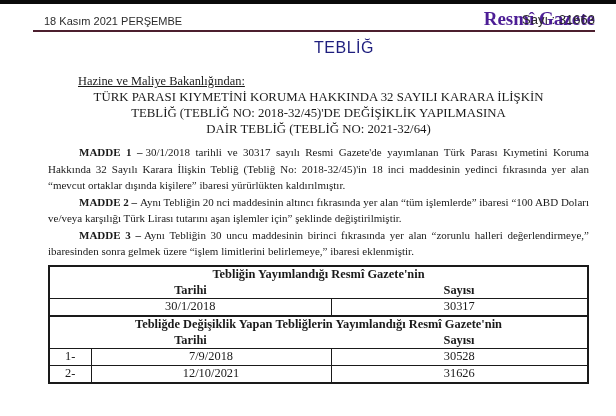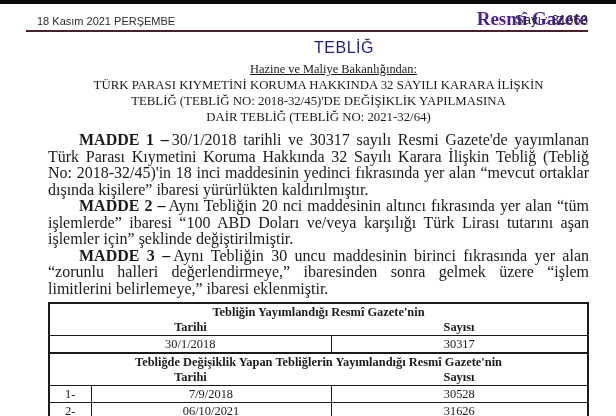--- a/index.html
+++ b/index.html
@@ -1,36 +1,36 @@
 <!DOCTYPE html>
 <html><head>
 <meta charset="utf-8">
 <style>
   html,body{margin:0;padding:0;}
   body{
     width:616px;height:416px;background:#ffffff;position:relative;overflow:hidden;
     font-family:"Liberation Serif",serif;color:#1a1a1a;
   }
   #topbar{position:absolute;left:0;top:0;width:616px;height:4px;background:#0a0a0a;}
-  #masthead{position:absolute;left:26px;top:4px;width:562px;height:26px;
+  #masthead{position:absolute;left:33px;top:4px;width:562px;height:26px;
     border-bottom:2px solid #4c1f2e;}
   .mh-date{position:absolute;left:11px;bottom:3px;font-family:"Liberation Sans",sans-serif;
     font-size:11px;color:#2b2b2b;white-space:nowrap;}
   .mh-title{position:absolute;left:0;right:0;bottom:0;text-align:right;
     font-family:"Liberation Serif",serif;font-weight:bold;font-size:19px;color:#4c1d95;}
   .mh-issue{position:absolute;right:0;bottom:3px;font-family:"Liberation Sans",sans-serif;
     font-size:13px;color:#2b2b2b;white-space:nowrap;}
   #section-heading{position:absolute;left:0;top:39px;width:616px;text-align:center;
     font-family:"Liberation Sans",sans-serif;font-weight:normal;font-size:16px;
     letter-spacing:.5px;color:#1e1e7e;padding-left:36px;}
   #content{position:absolute;left:48px;top:58px;width:541px;}
-  .ministry{margin:4px 0 0 30px;font-size:12.4px;text-decoration:underline;text-align:center;}
+  .ministry{margin:16px 0 0 30px;font-size:12.4px;text-decoration:underline;}
   .doc-title{margin:0 0 0 0;text-align:center;font-weight:normal;font-size:12.8px;line-height:16px;}
   .articles{margin-top:7px;}
-  .articles p{margin:0;text-align:justify;text-indent:31px;font-size:16px;line-height:16.5px;}
+  .articles p{margin:0;text-align:justify;text-indent:31px;font-size:11px;line-height:16.5px;}
   .articles b{margin-right:3px;}
   table.gz{margin-top:5px;width:100%;border-collapse:collapse;border:2px solid #1a1a1a;
     font-size:12.4px;line-height:13px;table-layout:fixed;}
   table.gz td{text-align:center;padding:1px 2px;vertical-align:middle;}
   td.sec-title{font-weight:bold;height:14px;}
   td.ch{font-weight:bold;height:13px;margin-top:42px;}
   td.cell{height:14px;}
   .bt{border-top:1px solid #1a1a1a;}
   .bb{border-bottom:1px solid #1a1a1a;}
   .bb2{border-bottom:2px solid #1a1a1a;}
@@ -90,19 +90,19 @@
       <td class="ch bb" colspan="2">Tarihi</td>
       <td class="ch bb">Sayısı</td>
     </tr>
     <tr>
       <td class="cell bb">1-</td>
       <td class="cell bb bl">7/9/2018</td>
       <td class="cell bb bl">30528</td>
     </tr>
     <tr>
       <td class="cell">2-</td>
-      <td class="cell bl">06/10/2021</td>
+      <td class="cell bl">12/10/2021</td>
       <td class="cell bl">31626</td>
     </tr>
   </tbody>
     </table>
 
 </div>
 
 </body></html>

